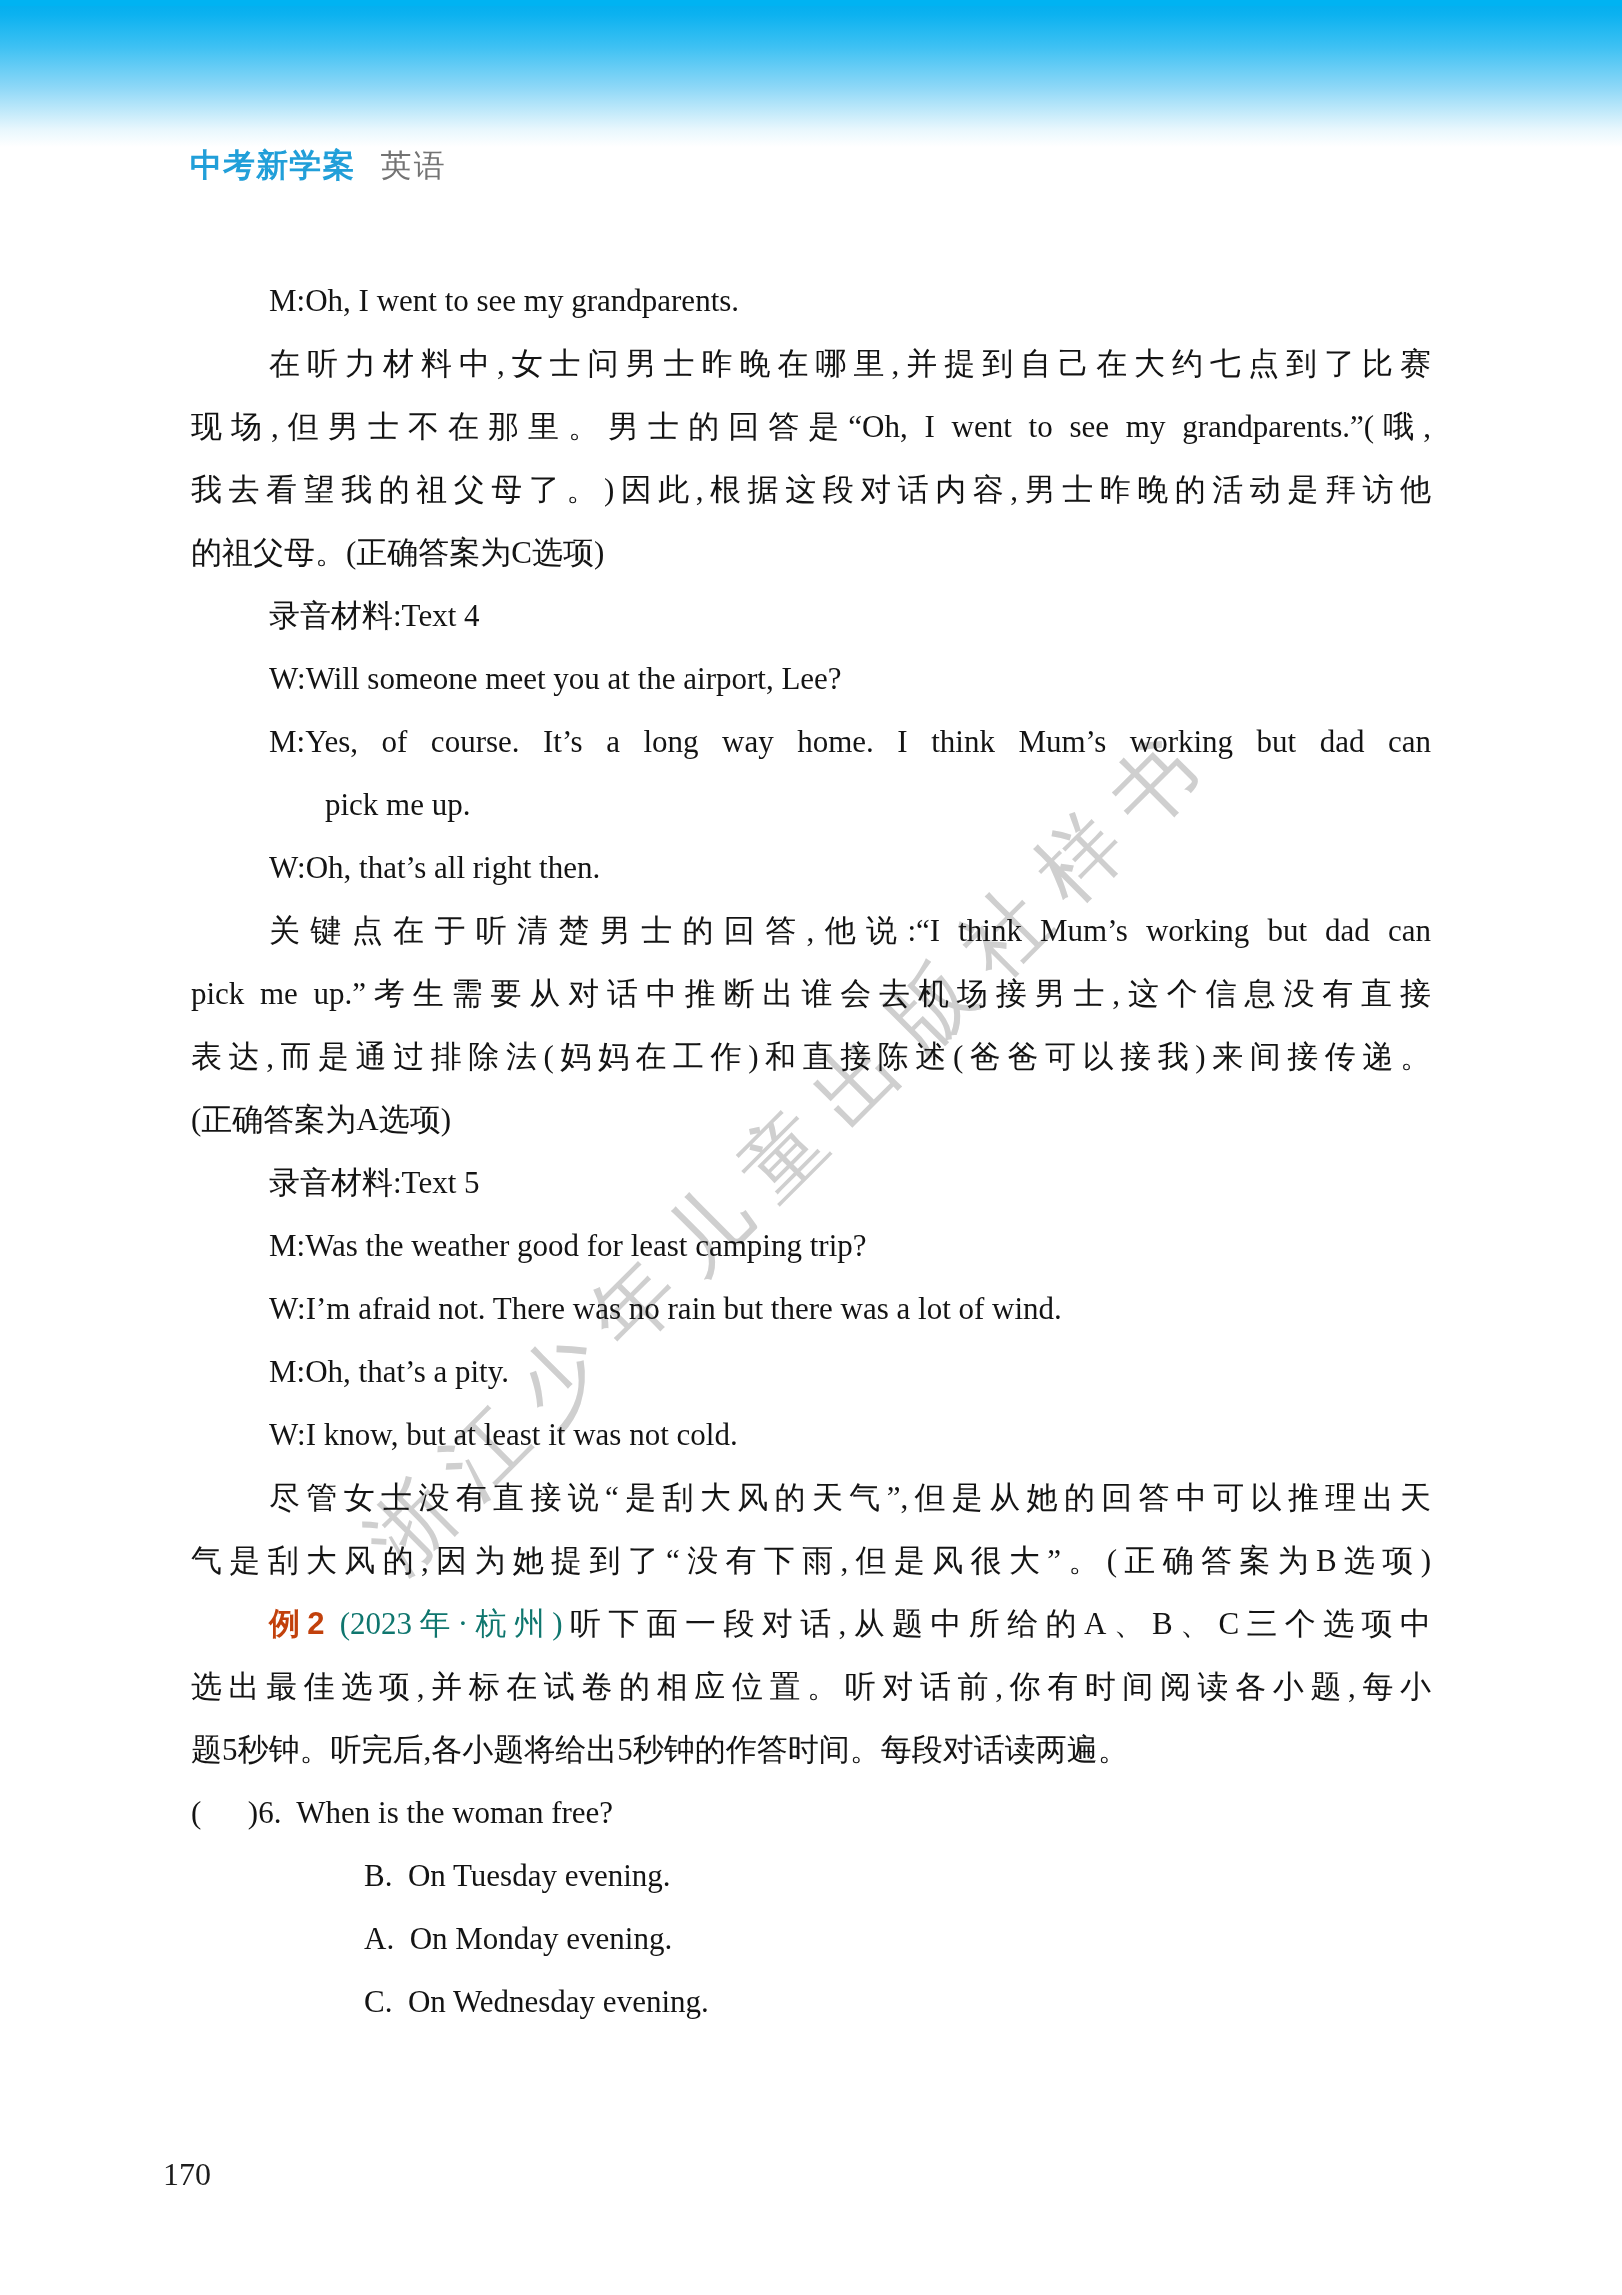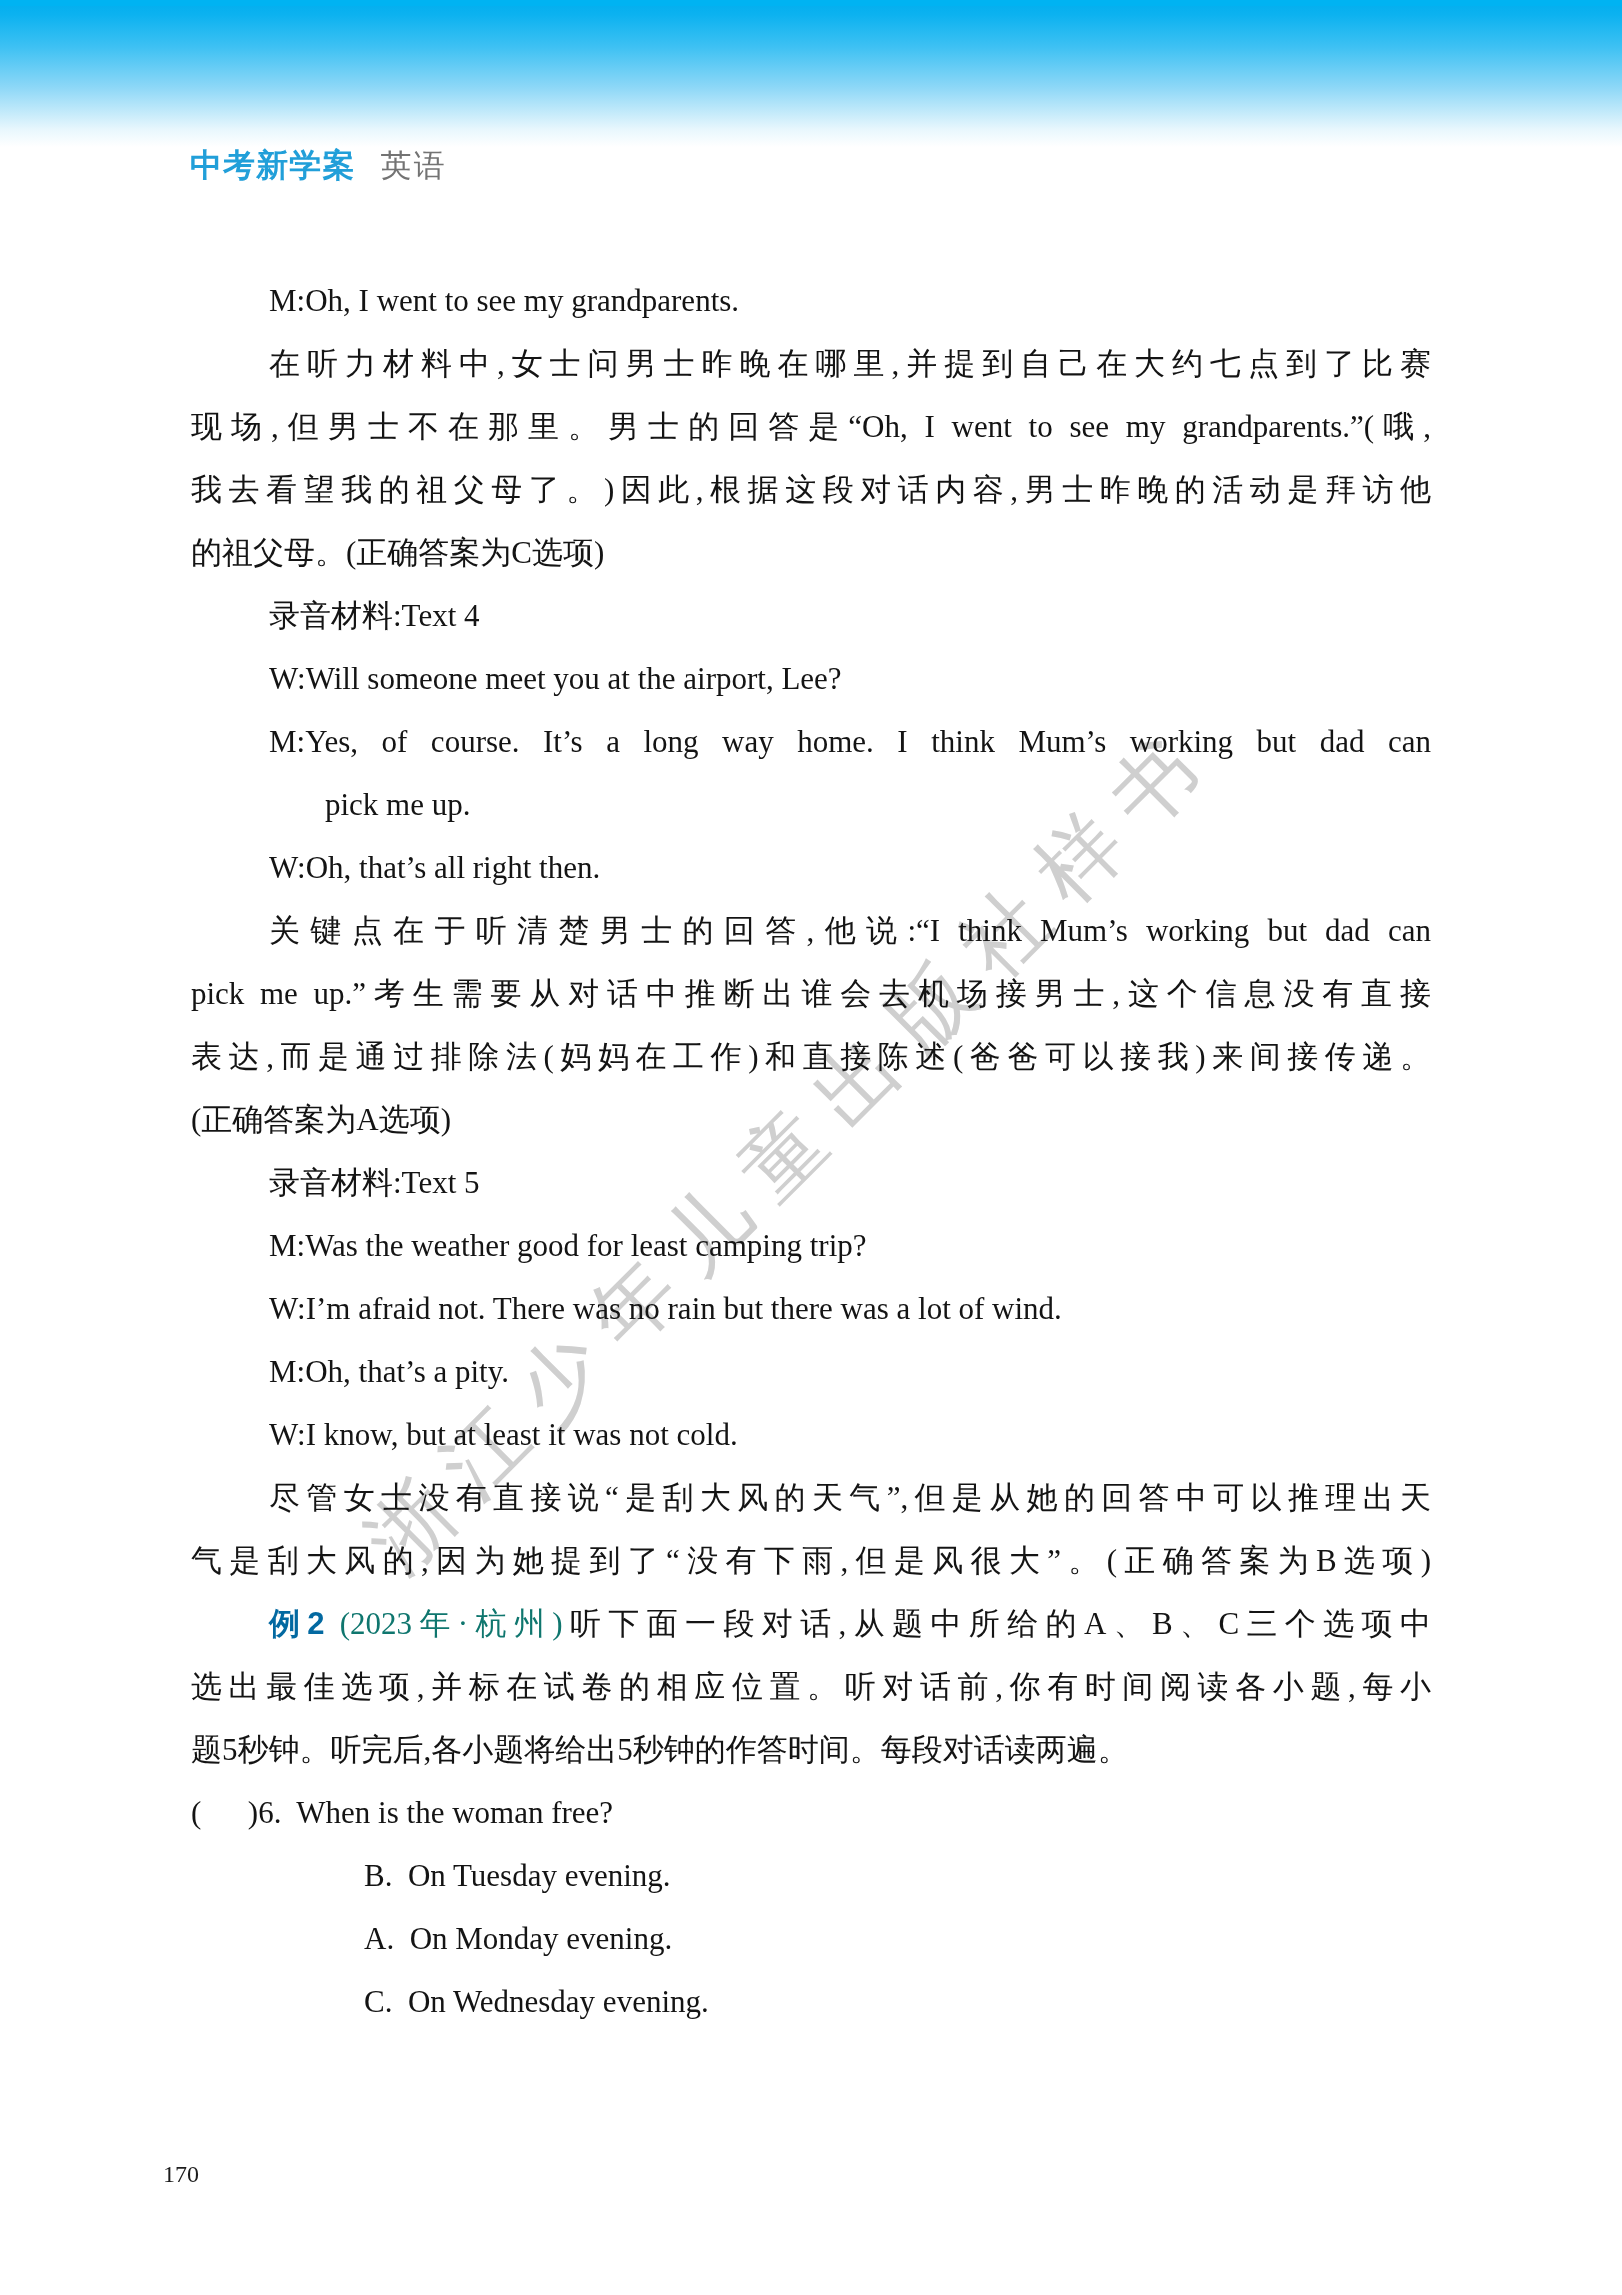--- a/index.html
+++ b/index.html
@@ -46,27 +46,27 @@
   .just{
     white-space:normal;
     text-align:justify;
     text-align-last:justify;
   }
   .ind{padding-left:78px;}
   .ind2{padding-left:134px;}
   .opt{padding-left:173px;}
   .ex-label{
     font-family:"Liberation Sans","DejaVu Sans",sans-serif;
-    font-weight:700;color:#0369a1;
+    font-weight:700;color:#c2410c;
   }
   .ex-source{color:#0f766e;}
   
   .pageno{
     position:absolute;left:163px;top:2157px;
-    font-size:24px;line-height:34px;color:#1c1c1c;
+    font-size:32px;line-height:34px;color:#1c1c1c;
   }
 </style>
 </head>
 <body>
 
 <div class="page">
 
   <div class="band">
     <div class="band-strip"></div>
   </div>

